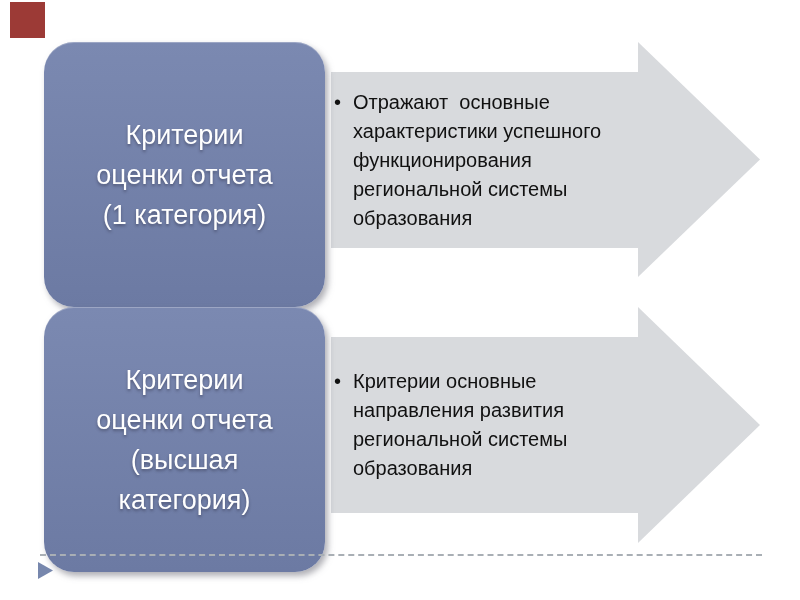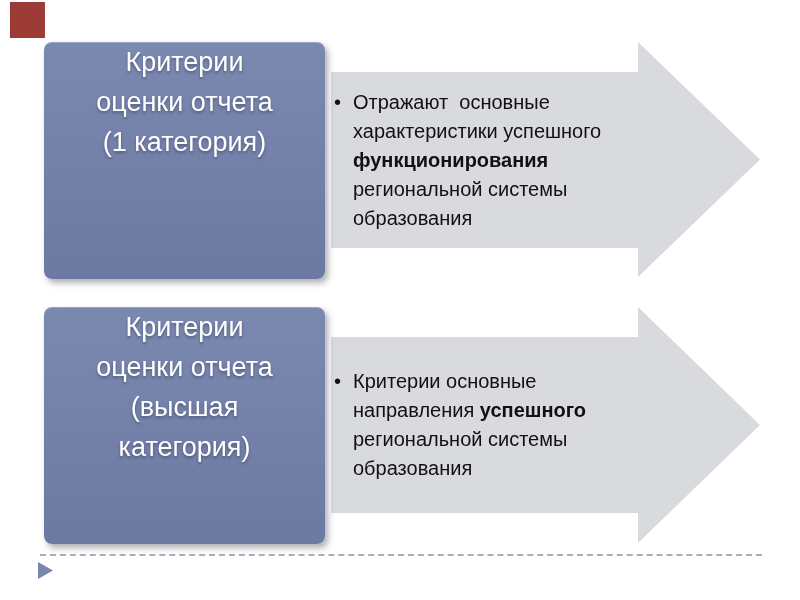--- a/index.html
+++ b/index.html
@@ -45,28 +45,28 @@
   .bullet-dot{
     width:12px;margin-right:7px;
     font-size:20px;line-height:29px;color:var(--arrow-text);
     flex:0 0 auto;
   }
   .desc{
     width:298px;
     font-size:20px;line-height:29px;color:var(--arrow-text);
     white-space:pre-wrap;
   }
-  .desc b{font-weight:bold;}
+  .desc b{font-weight:normal;}
   
   .cat-box{
-    position:absolute;left:44px;width:281px;height:237px;
-    border-radius:8px;
+    position:absolute;left:44px;width:281px;height:265px;
+    border-radius:30px;
     background:linear-gradient(180deg,var(--box-top) 0%,var(--box-bottom) 100%);
     box-shadow:3px 4px 6px rgba(110,110,120,0.55), inset 0 1px 0 rgba(255,255,255,0.25);
-    display:flex;justify-content:center;
+    display:flex;align-items:center;justify-content:center;
   }
   .cat-box-label{
     color:var(--box-text);
     font-size:27px;line-height:40px;
     text-align:center;
     white-space:pre-line;
     text-shadow:0 2px 3px rgba(40,40,60,0.45);
   }
   
   .g1 .arrow-head{top:42px;height:235px;}
@@ -111,21 +111,21 @@
 (1 категория)</div>
     </div>
   </div>
 
   <div class="g2">
     <div class="arrow-head"></div>
     <div class="arrow-body"></div>
     <div class="arrow-text">
       <div class="bullet-row">
         <span class="bullet-dot">•</span>
-        <p class="desc"><span>Критерии основные направления </span><b>успешного</b><span> региональной системы образования</span></p>
+        <p class="desc"><span>Критерии основные направления </span><b>развития</b><span> региональной системы образования</span></p>
       </div>
     </div>
     <div class="cat-box">
       <div class="cat-box-label">Критерии
 оценки отчета
 (высшая
 категория)</div>
     </div>
   </div>
 

